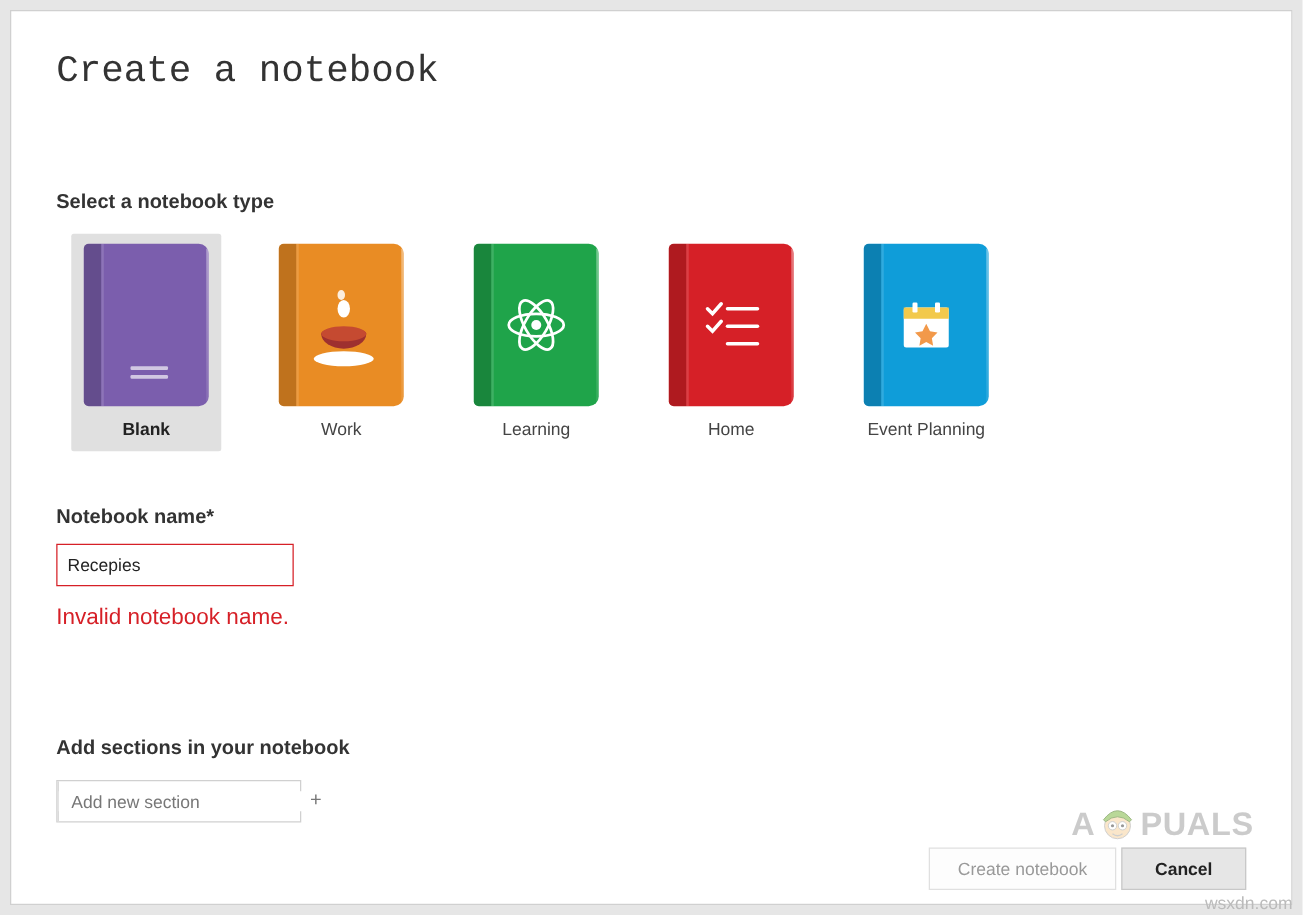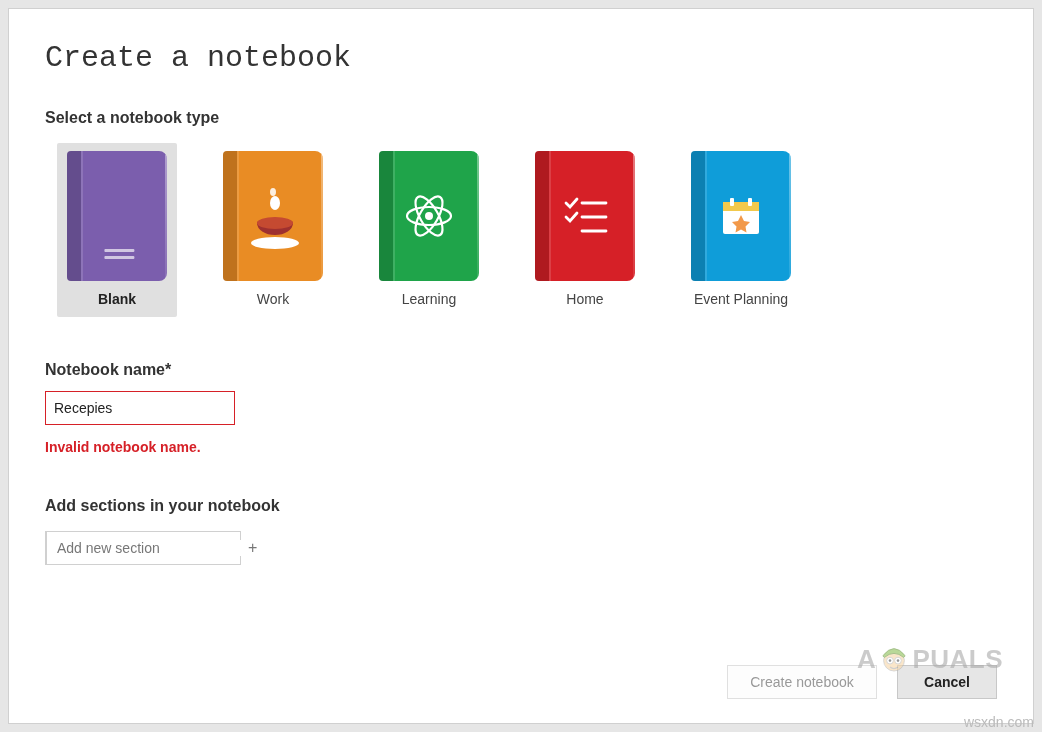--- a/index.html
+++ b/index.html
@@ -29,20 +29,21 @@
       font-weight: 300;
       color: #333;
       margin-bottom: 34px;
       font-family: Liberation Mono, monospace;
     }
     .section-heading {
       font-size: 16px;
       font-weight: 600;
       color: #333;
       margin-bottom: 16px;
+      margin-top: 44px;
     }
     .types-row {
       display: flex;
       gap: 36px;
       margin-bottom: 44px;
       padding-left: 12px;
     }
     .type-tile {
       width: 120px;
       display: flex;
@@ -150,23 +151,22 @@
       height: 34px;
       border: 1px solid #d62027;
       outline: none;
       padding: 16px 8px;
       font-size: 14px;
       color: #222;
       background: #fff;
     }
     .error-text {
       color: #d62027;
-      font-size: 14px;
+      font-size: 18px;
       margin-top: 14px;
-      font-weight: bold;
     }
 
     .sections {
       margin-bottom: auto;
     }
     .section-input-wrap {
       display: flex;
       align-items: center;
       width: 196px;
       border: 1px solid #d0d0d0;
@@ -195,21 +195,21 @@
       text-align: center;
       font-size: 16px;
       color: #777;
       cursor: default;
       user-select: none;
     }
 
     .footer {
       display: flex;
       justify-content: flex-end;
-      gap: 20px;
+      gap: 4px;
       margin-top: 20px;
     }
     .btn {
       min-width: 100px;
       height: 34px;
       padding: 0 18px;
       font-size: 14px;
       border: 1px solid #c8c8c8;
       background: #fdfdfd;
       cursor: pointer;

